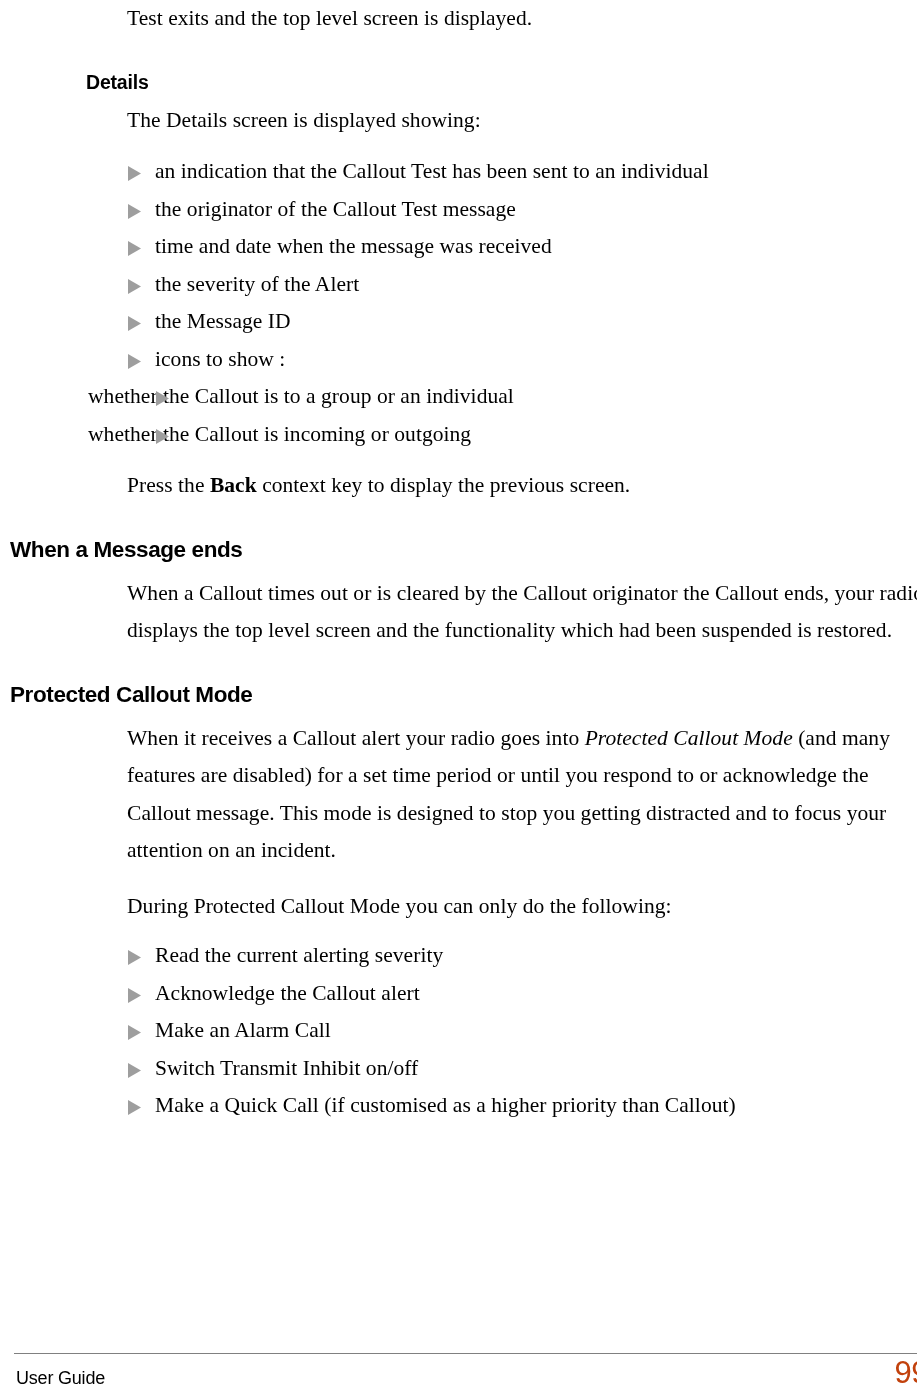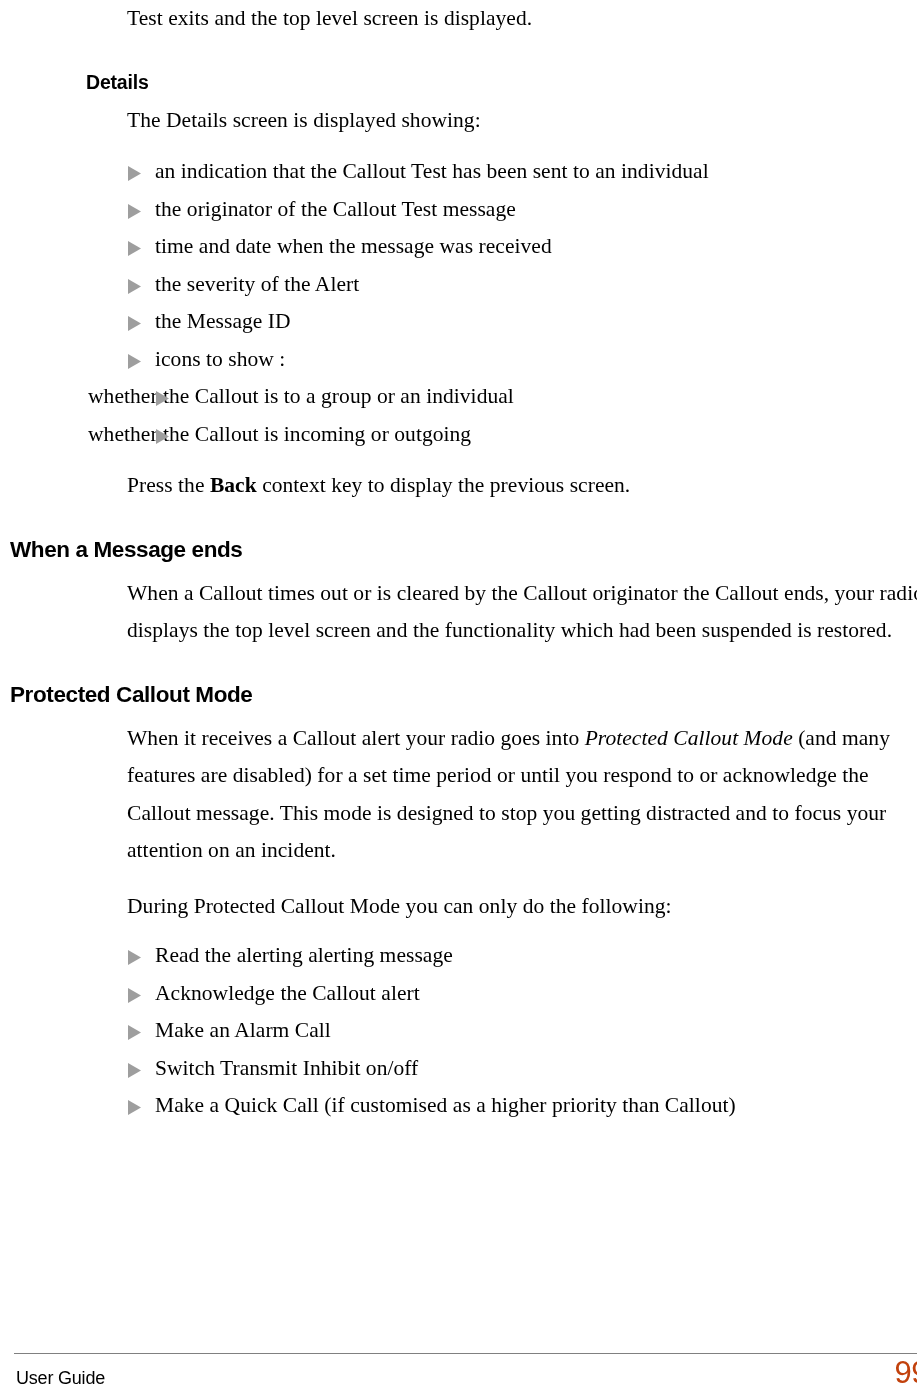--- a/index.html
+++ b/index.html
@@ -260,21 +260,21 @@
 
     <div class="sp-12"></div>
 
     <ul class="bullet-list">
       <li class="bullet-item">
         <span class="bullet-glyph">
           <svg width="15" height="15" viewBox="0 0 15 15">
               <polygon points="1,0 14,7.5 1,15" fill="#9e9e9e"></polygon>
             </svg>
         </span>
-        <span>Read the alerting alerting message</span>
+        <span>Read the current alerting severity</span>
       </li>
       <li class="bullet-item">
         <span class="bullet-glyph">
           <svg width="15" height="15" viewBox="0 0 15 15">
               <polygon points="1,0 14,7.5 1,15" fill="#9e9e9e"></polygon>
             </svg>
         </span>
         <span>Acknowledge the Callout alert</span>
       </li>
       <li class="bullet-item">

